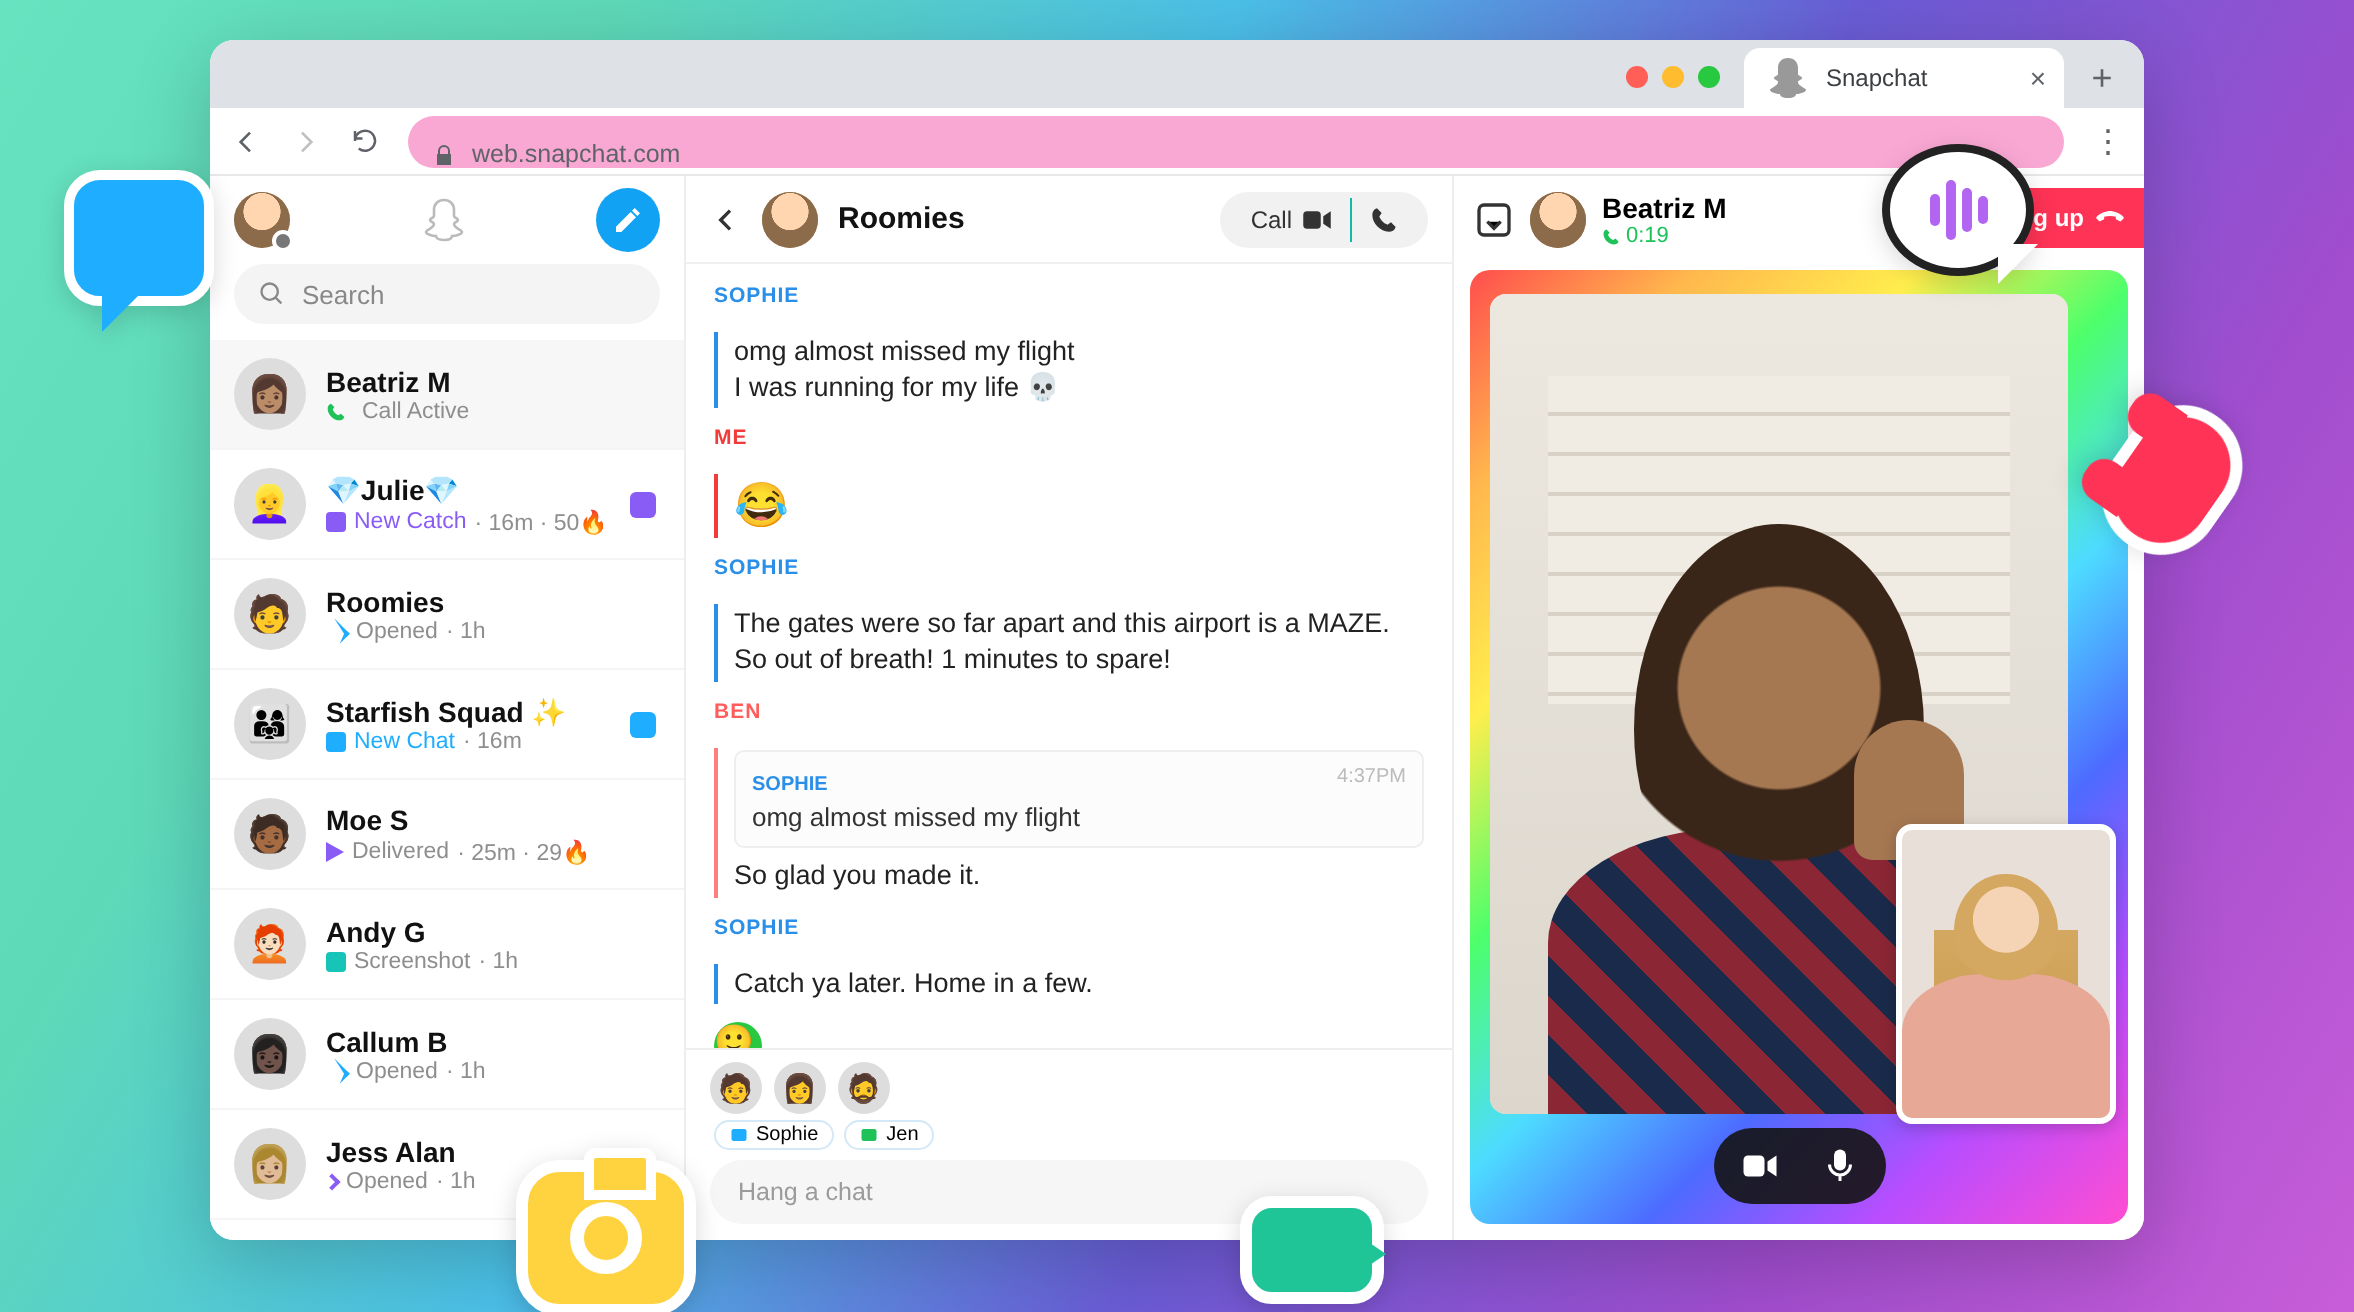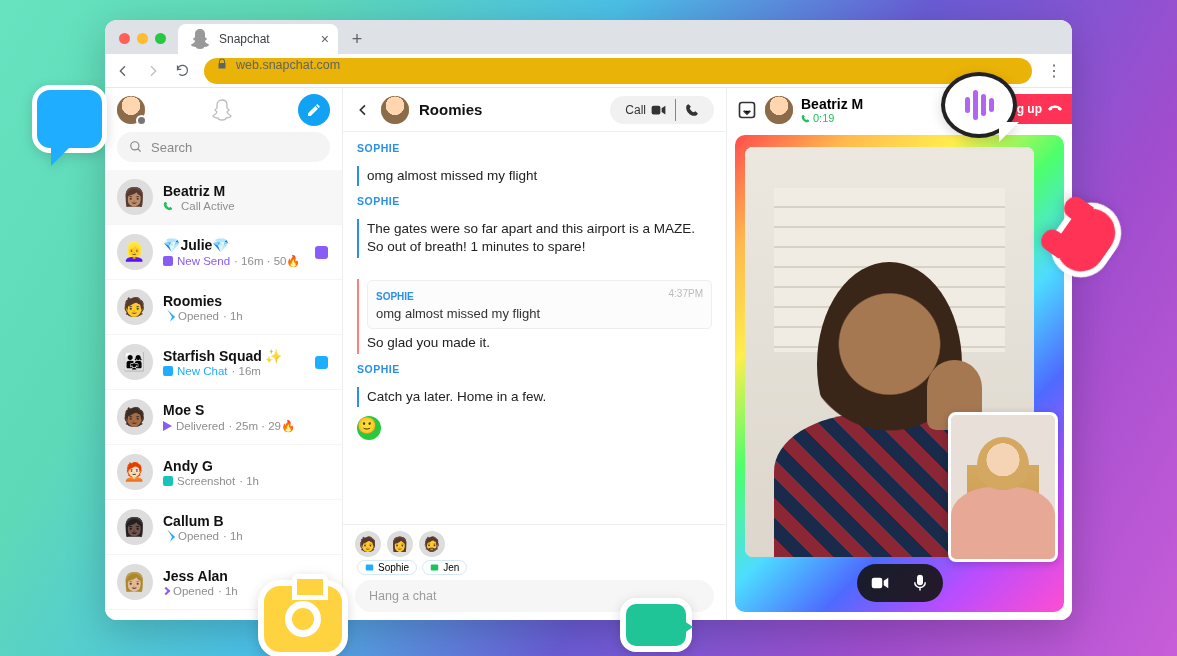--- a/index.html
+++ b/index.html
@@ -1,30 +1,30 @@
 <!DOCTYPE html>
 <html><head>
 <meta charset="utf-8">
 <style>
 * { margin: 0; padding: 0; box-sizing: border-box; font-family: -apple-system, BlinkMacSystemFont, "Segoe UI", Helvetica, Arial, sans-serif; }
 body { width: 1177px; height: 656px; background: linear-gradient(120deg, #67e3c0 0%, #5ed9b8 20%, #4bc0e8 40%, #6a5cd6 60%, #a04dce 80%, #c85dd8 100%); overflow: hidden; position: relative; }
 
 .window { position: absolute; left: 105px; top: 20px; width: 967px; height: 600px; background: #fff; border-radius: 12px; box-shadow: 0 10px 40px rgba(0,0,0,.2); overflow: hidden; display: flex; flex-direction: column; }
 
 
-.tabbar { height: 34px; background: #dee1e6; display: flex; align-items: flex-end; padding: 0 8px; gap: 6px; }
+.tabbar { height: 34px; background: #dee1e6; display: flex; align-items: flex-end; padding: 0 8px; gap: 6px; justify-content: flex-end; }
 .traffic { display: flex; gap: 7px; padding: 0 6px 10px 6px; align-items: center; }
 .traffic span { width: 11px; height: 11px; border-radius: 50%; display: block; }
 .tl-r { background: #ff5f57; } .tl-y { background: #febc2e; } .tl-g { background: #28c840; }
 .tab { background: #fff; border-radius: 8px 8px 0 0; height: 30px; padding: 0 30px 0 10px; display: flex; align-items: center; gap: 7px; font-size: 12px; color: #3c4043; position: relative; min-width: 160px; }
 .tab .x { position: absolute; right: 9px; font-size: 14px; color: #5f6368; }
 .newtab { width: 26px; height: 26px; display: flex; align-items: center; justify-content: center; color: #5f6368; font-size: 18px; margin-bottom: 2px; }
 .addrbar { height: 34px; background: #fff; border-bottom: 1px solid #e8e8e8; display: flex; align-items: center; padding: 0 10px; gap: 14px; }
 .nav-ico { color: #5f6368; font-size: 16px; display: flex; }
-.url-field { flex: 1; background: #eab308; border-radius: 14px; height: 26px; display: flex; align-items: flex-start; padding: 0 12px; gap: 8px; font-size: 12.5px; color: #5f6368; }
+.url-field { flex: 1; background: #f9a8d4; border-radius: 14px; height: 26px; display: flex; align-items: flex-end; padding: 0 12px; gap: 8px; font-size: 12.5px; color: #5f6368; }
 .dots { margin-left: auto; font-size: 16px; color: #5f6368; }
 
 
 .app { flex: 1; display: flex; background: #fff; overflow: hidden; }
 .sidebar { width: 238px; border-right: 1px solid #eee; display: flex; flex-direction: column; }
 .side-head { height: 44px; display: flex; align-items: center; justify-content: space-between; padding: 0 12px; }
 .avatar { width: 28px; height: 28px; border-radius: 50%; background: #e6c9a8; position: relative; }
 .avatar::after { content: ""; display: block; width: 100%; height: 100%; border-radius: 50%; background: radial-gradient(circle at 50% 35%, #ffd6b0 40%, #8b6b4a 41%); }
 .avatar-badge { position: absolute; right: -2px; bottom: -2px; width: 11px; height: 11px; background: #777; border: 2px solid #fff; border-radius: 50%; }
 .ghost-logo { width: 24px; height: 24px; }
@@ -196,21 +196,21 @@
                 <span>Call Active</span>
       </div>
     </div>
     </div>
           <div class="convo">
     <div class="cav">👱‍♀️</div>
     <div style="flex:1;min-width:0">
       <div class="cnm">💎Julie💎</div>
       <div class="csub">
         <span class="sq purple-fill"></span>
-        <span style="color:#8a5cf6">New Send</span>
+        <span style="color:#8a5cf6">New Catch</span>
                 <span> · 16m · 50🔥</span>
       </div>
     </div>
     <span class="unread purple"></span>
           </div>
           <div class="convo">
     <div class="cav">🧑</div>
     <div style="flex:1;min-width:0">
       <div class="cnm">Roomies</div>
       <div class="csub">
@@ -301,30 +301,36 @@
                 <path fill="#333" d="M6 2l4 4-2 3c1 3 4 6 7 7l3-2 4 4c-1 3-3 4-6 4C9 22 2 15 2 8c0-3 1-5 4-6z"></path>
               </svg>
           </div>
         </div>
       </div>
       <div class="msgs" id="msgs">
           <div class="msg">
             <div class="sender sophie">SOPHIE</div>
     <div class="bubble sophie">
               <div>omg almost missed my flight</div>
-            </div>
+              <div>I was running for my life 💀</div>
+            </div>
+          </div>
+          <div class="msg">
+            <div class="sender me">ME</div>
+    <div class="bubble me"><span class="emoji">😂</span></div>
           </div>
           <div class="msg">
             <div class="sender sophie">SOPHIE</div>
     <div class="bubble sophie">
               <div>The gates were so far apart and this airport is a MAZE.</div>
               <div>So out of breath! 1 minutes to spare!</div>
             </div>
           </div>
           <div class="msg">
+            <div class="sender ben">BEN</div>
     <div class="bubble ben">
               <div class="quote"><span class="qs">SOPHIE</span><span class="qt">4:37PM</span><div class="qm">omg almost missed my flight</div></div>
               <div>So glad you made it.</div>
             </div>
           </div>
           <div class="msg">
             <div class="sender sophie">SOPHIE</div>
     <div class="bubble sophie">
               <div>Catch ya later. Home in a few.</div>
             </div>

